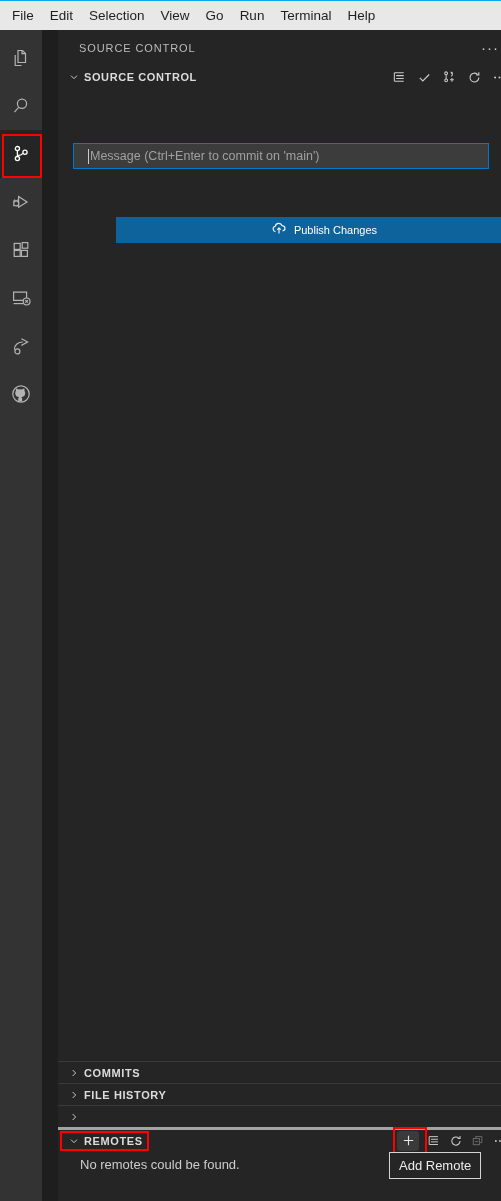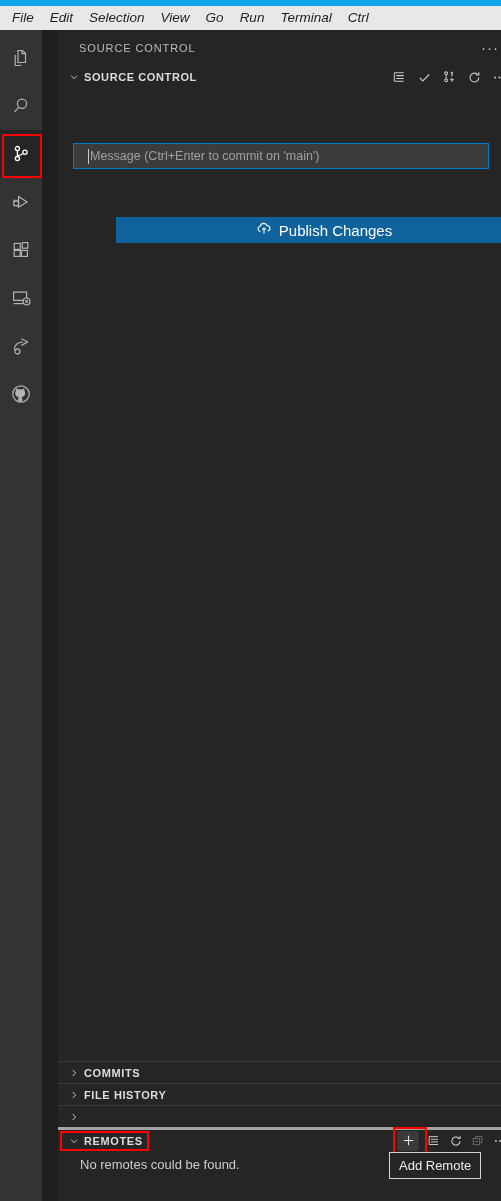--- a/index.html
+++ b/index.html
@@ -9,24 +9,23 @@
     font-family: "Liberation Sans", sans-serif;
     overflow: hidden;
   }
   body { position: relative; }
 
   
   #menubar {
     position: absolute; top: 0; left: 0;
     width: 501px; height: 30px;
     background: #e8e8e8;
-    border-top: 6px solid #0ea5e9;
+    border-top: 1px solid #0ea5e9;
     display: flex; align-items: center;
     padding-left: 4px;
-    font-style: italic;
   }
   .menu-item {
     font-size: 13.5px;
     color: #1f1f1f;
     padding: 3px 8px;
     white-space: nowrap;
     line-height: 1;
   }
 
   
@@ -109,21 +108,21 @@
     white-space: nowrap;
   }
 
   #publish-btn {
     position: absolute; left: 58px; top: 128px;
     width: 416px; height: 26px;
     background: #0e639c;
     display: flex; align-items: center; justify-content: center;
     gap: 7px;
   }
-  #publish-btn .lbl { font-size: 15px; color: #ffffff; }
+  #publish-btn .lbl { font-size: 11px; color: #ffffff; }
 
   
   #bottom-sections {
     position: absolute; left: 0; bottom: 0;
     width: 459px;
   }
   .collapsed-sec {
     height: 22px;
     display: flex; align-items: center;
     padding-left: 8px;
@@ -190,21 +189,21 @@
 <body>
 
 <div id="menubar">
   <div class="menu-item">File</div>
   <div class="menu-item">Edit</div>
   <div class="menu-item">Selection</div>
   <div class="menu-item">View</div>
   <div class="menu-item">Go</div>
   <div class="menu-item">Run</div>
   <div class="menu-item">Terminal</div>
-  <div class="menu-item">Ctrl</div>
+  <div class="menu-item">Help</div>
 </div>
 
 <div id="activitybar">
 
   <div class="act-item">
     <span>
       <svg width="24" height="24" viewBox="0 0 24 24" fill="none" stroke="#b3b3b3" stroke-width="1.2">
         <path d="M9 4.5h4.5L16.5 7.5v9H9z"></path>
         <path d="M13 4.5v3.2h3.4"></path>
         <path d="M12.5 19.5H6.2V9.1"></path>

